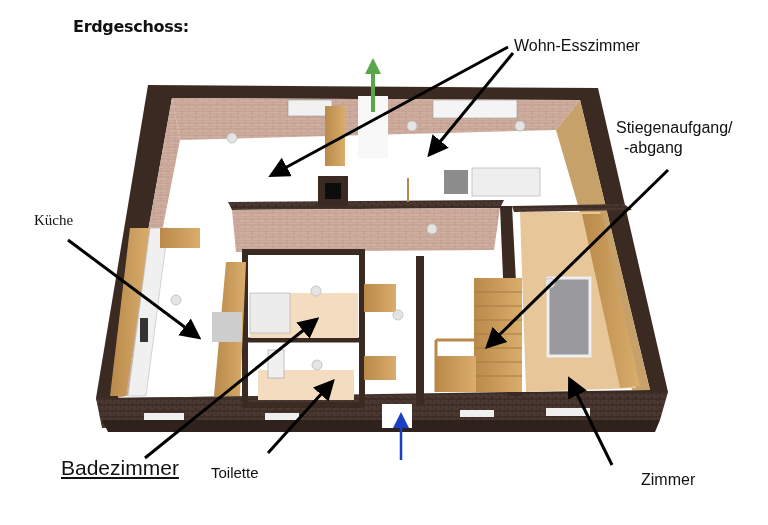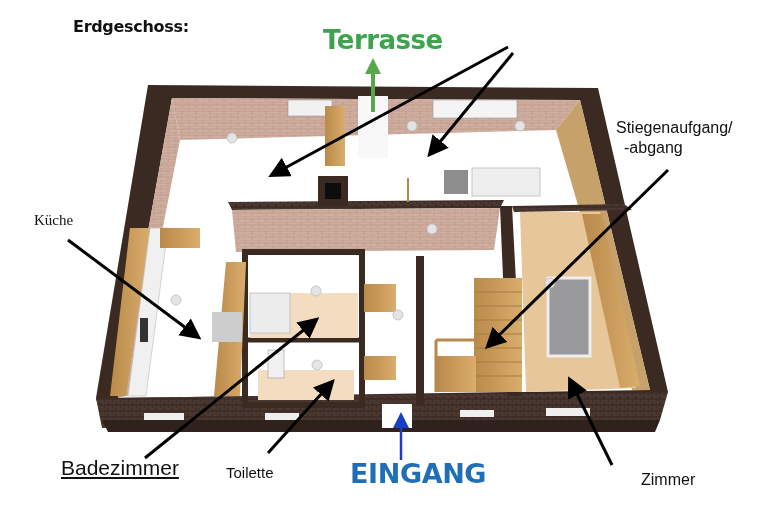--- a/index.html
+++ b/index.html
@@ -158,22 +158,21 @@
       <polygon points="365,74 381,74 373,58" fill="#5aa64a"></polygon>
     </g>
 
     <g>
       <line x1="401" y1="460" x2="401" y2="426" stroke="#1a3fc4" stroke-width="2.5"></line>
       <polygon points="393,428 409,428 401,412" fill="#1a3fc4"></polygon>
     </g>
   </svg>
 
   <div class="title">Erdgeschoss:</div>
-  <div class="terrasse" style="color:#3fa34d;">Terrasse</div>
-  <div class="eingang" style="color:#1f6fb8;">EINGANG</div>
 
+  <div class="lbl" style="left:514px; top:37px;">Wohn-Esszimmer</div>
   <div class="lbl" style="left:616px; top:119px;text-align:center;">Stiegenaufgang/</div>
   <div class="lbl" style="left:616px; top:139px;margin-left:8px;">-abgang</div>
   <div class="lbl" style="left:34px; top:212px; font-size:15px;font-family:Liberation Serif, serif;">Küche</div>
   <div class="lbl" style="left:61px; top:456px; font-size:21px;text-decoration:underline;">Badezimmer</div>
-  <div class="lbl" style="left:226px; top:464px; font-size:15px;">Toilette</div>
+  <div class="lbl" style="left:211px; top:464px; font-size:15px;">Toilette</div>
   <div class="lbl" style="left:641px; top:471px;">Zimmer</div>
 </div>
 
 </body></html>

